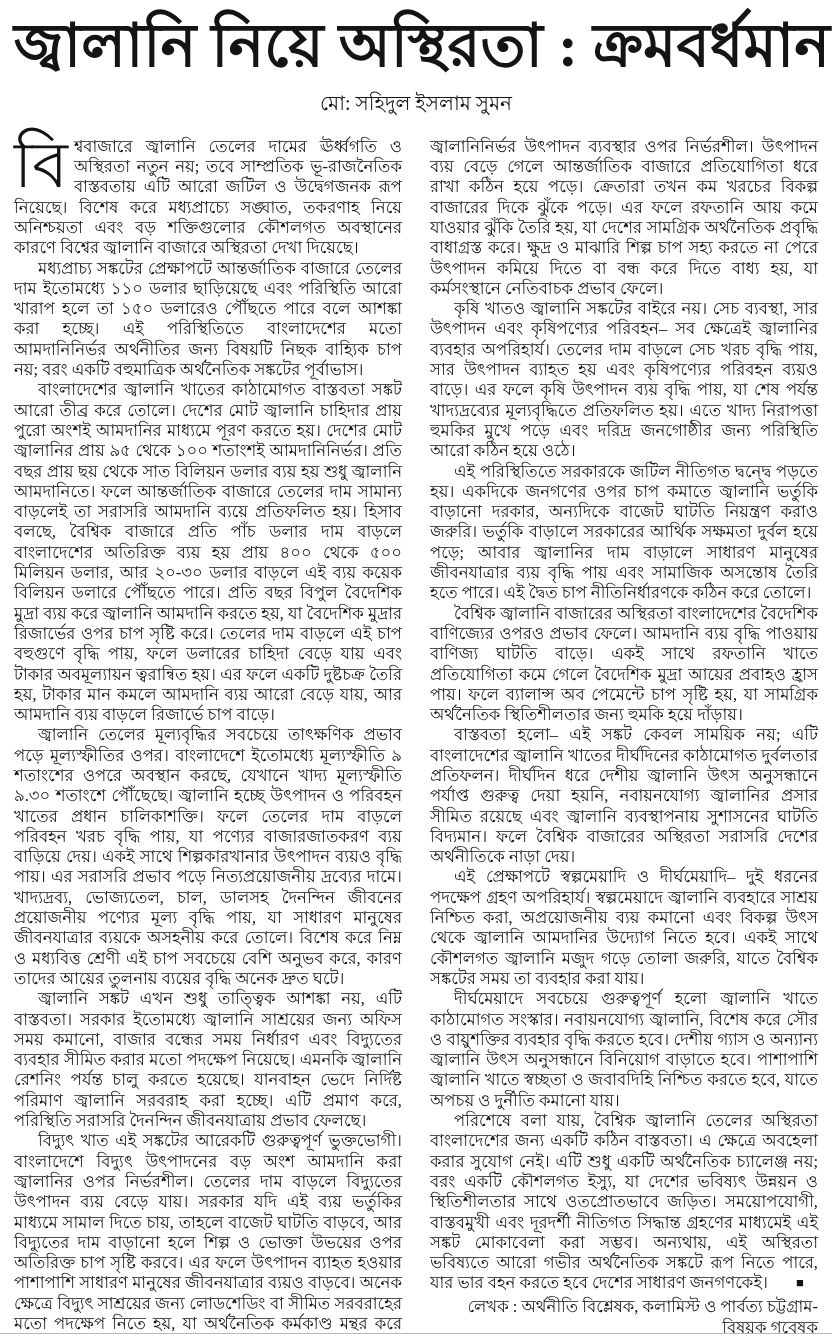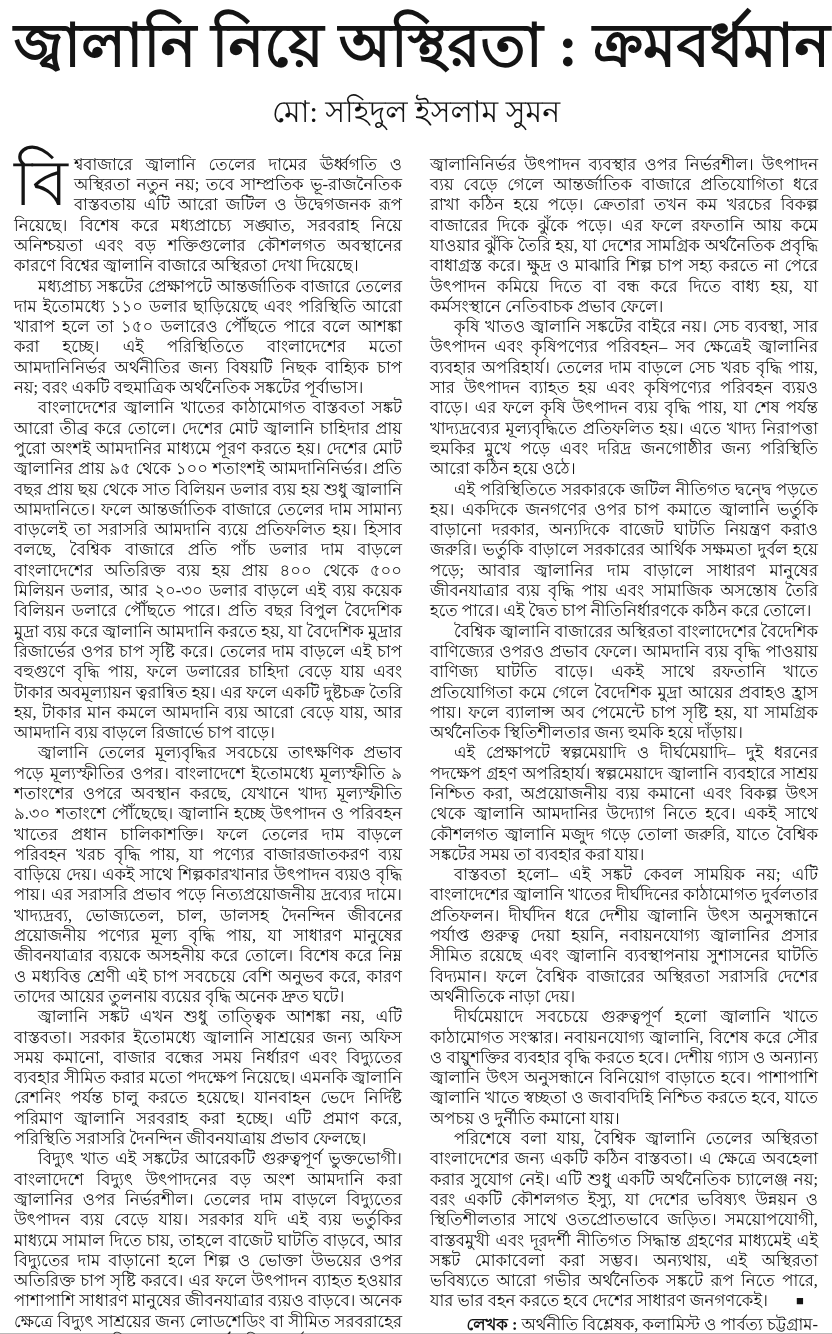--- a/index.html
+++ b/index.html
@@ -23,21 +23,21 @@
     text-align: center;
     font-size: 60px;
     font-weight: 700;
     line-height: 1.08;
     margin: 2px 0 0 0;
     letter-spacing: 0px;
     white-space: nowrap;
   }
   .byline {
     text-align: center;
-    font-size: 30px;
+    font-size: 20px;
     font-weight: 400;
     margin: 9px 0 16px 0;
   }
   .columns {
     display: flex;
     gap: 28px;
     align-items: flex-start;
   }
   .col {
     width: 388px;
@@ -61,50 +61,50 @@
     display: inline-block;
     margin-left: 4px;
     font-size: 13px;
     vertical-align: 1px;
   }
   .author-block {
     text-align: right;
     margin-top: 2px;
     line-height: 21px;
   }
-  .author-label { font-weight: 700; }
+  .author-label { font-weight: 400; }
 </style>
 </head>
 <body>
 
 <div class="page">
 
   <h1 class="headline">জ্বালানি নিয়ে অস্থিরতা : ক্রমবর্ধমান ঝুঁকি</h1>
 
   <div class="byline">মো: সহিদুল ইসলাম সুমন</div>
 
   <div class="columns">
 
     <div class="col">
-      <p class="no-indent"><span class="dropcap">বি</span><span>শ্ববাজারে জ্বালানি তেলের দামের ঊর্ধ্বগতি ও অস্থিরতা নতুন নয়; তবে সাম্প্রতিক ভূ-রাজনৈতিক বাস্তবতায় এটি আরো জটিল ও উদ্বেগজনক রূপ নিয়েছে। বিশেষ করে মধ্যপ্রাচ্যে সঙ্ঘাত, সরবরাহ নিয়ে অনিশ্চয়তা এবং বড় শক্তিগুলোর কৌশলগত অবস্থানের কারণে বিশ্বের জ্বালানি বাজারে অস্থিরতা দেখা দিয়েছে।</span></p>
+      <p class="no-indent"><span class="dropcap">বি</span><span>শ্ববাজারে জ্বালানি তেলের দামের ঊর্ধ্বগতি ও অস্থিরতা নতুন নয়; তবে সাম্প্রতিক ভূ-রাজনৈতিক বাস্তবতায় এটি আরো জটিল ও উদ্বেগজনক রূপ নিয়েছে। বিশেষ করে মধ্যপ্রাচ্যে সঙ্ঘাত, তকরণাহ নিয়ে অনিশ্চয়তা এবং বড় শক্তিগুলোর কৌশলগত অবস্থানের কারণে বিশ্বের জ্বালানি বাজারে অস্থিরতা দেখা দিয়েছে।</span></p>
       <p>মধ্যপ্রাচ্য সঙ্কটের প্রেক্ষাপটে আন্তর্জাতিক বাজারে তেলের দাম ইতোমধ্যে ১১০ ডলার ছাড়িয়েছে এবং পরিস্থিতি আরো খারাপ হলে তা ১৫০ ডলারেও পৌঁছতে পারে বলে আশঙ্কা করা হচ্ছে। এই পরিস্থিতিতে বাংলাদেশের মতো আমদানিনির্ভর অর্থনীতির জন্য বিষয়টি নিছক বাহ্যিক চাপ নয়; বরং একটি বহুমাত্রিক অর্থনৈতিক সঙ্কটের পূর্বাভাস।</p>
       <p>বাংলাদেশের জ্বালানি খাতের কাঠামোগত বাস্তবতা সঙ্কট আরো তীব্র করে তোলে। দেশের মোট জ্বালানি চাহিদার প্রায় পুরো অংশই আমদানির মাধ্যমে পূরণ করতে হয়। দেশের মোট জ্বালানির প্রায় ৯৫ থেকে ১০০ শতাংশই আমদানিনির্ভর। প্রতি বছর প্রায় ছয় থেকে সাত বিলিয়ন ডলার ব্যয় হয় শুধু জ্বালানি আমদানিতে। ফলে আন্তর্জাতিক বাজারে তেলের দাম সামান্য বাড়লেই তা সরাসরি আমদানি ব্যয়ে প্রতিফলিত হয়। হিসাব বলছে, বৈশ্বিক বাজারে প্রতি পাঁচ ডলার দাম বাড়লে বাংলাদেশের অতিরিক্ত ব্যয় হয় প্রায় ৪০০ থেকে ৫০০ মিলিয়ন ডলার, আর ২০-৩০ ডলার বাড়লে এই ব্যয় কয়েক বিলিয়ন ডলারে পৌঁছতে পারে। প্রতি বছর বিপুল বৈদেশিক মুদ্রা ব্যয় করে জ্বালানি আমদানি করতে হয়, যা বৈদেশিক মুদ্রার রিজার্ভের ওপর চাপ সৃষ্টি করে। তেলের দাম বাড়লে এই চাপ বহুগুণে বৃদ্ধি পায়, ফলে ডলারের চাহিদা বেড়ে যায় এবং টাকার অবমূল্যায়ন ত্বরান্বিত হয়। এর ফলে একটি দুষ্টচক্র তৈরি হয়, টাকার মান কমলে আমদানি ব্যয় আরো বেড়ে যায়, আর আমদানি ব্যয় বাড়লে রিজার্ভে চাপ বাড়ে।</p>
       <p>জ্বালানি তেলের মূল্যবৃদ্ধির সবচেয়ে তাৎক্ষণিক প্রভাব পড়ে মূল্যস্ফীতির ওপর। বাংলাদেশে ইতোমধ্যে মূল্যস্ফীতি ৯ শতাংশের ওপরে অবস্থান করছে, যেখানে খাদ্য মূল্যস্ফীতি ৯.৩০ শতাংশে পৌঁছেছে। জ্বালানি হচ্ছে উৎপাদন ও পরিবহন খাতের প্রধান চালিকাশক্তি। ফলে তেলের দাম বাড়লে পরিবহন খরচ বৃদ্ধি পায়, যা পণ্যের বাজারজাতকরণ ব্যয় বাড়িয়ে দেয়। একই সাথে শিল্পকারখানার উৎপাদন ব্যয়ও বৃদ্ধি পায়। এর সরাসরি প্রভাব পড়ে নিত্যপ্রয়োজনীয় দ্রব্যের দামে। খাদ্যদ্রব্য, ভোজ্যতেল, চাল, ডালসহ দৈনন্দিন জীবনের প্রয়োজনীয় পণ্যের মূল্য বৃদ্ধি পায়, যা সাধারণ মানুষের জীবনযাত্রার ব্যয়কে অসহনীয় করে তোলে। বিশেষ করে নিম্ন ও মধ্যবিত্ত শ্রেণী এই চাপ সবচেয়ে বেশি অনুভব করে, কারণ তাদের আয়ের তুলনায় ব্যয়ের বৃদ্ধি অনেক দ্রুত ঘটে।</p>
       <p>জ্বালানি সঙ্কট এখন শুধু তাত্ত্বিক আশঙ্কা নয়, এটি বাস্তবতা। সরকার ইতোমধ্যে জ্বালানি সাশ্রয়ের জন্য অফিস সময় কমানো, বাজার বন্ধের সময় নির্ধারণ এবং বিদ্যুতের ব্যবহার সীমিত করার মতো পদক্ষেপ নিয়েছে। এমনকি জ্বালানি রেশনিং পর্যন্ত চালু করতে হয়েছে। যানবাহন ভেদে নির্দিষ্ট পরিমাণ জ্বালানি সরবরাহ করা হচ্ছে। এটি প্রমাণ করে, পরিস্থিতি সরাসরি দৈনন্দিন জীবনযাত্রায় প্রভাব ফেলছে।</p>
       <p>বিদ্যুৎ খাত এই সঙ্কটের আরেকটি গুরুত্বপূর্ণ ভুক্তভোগী। বাংলাদেশে বিদ্যুৎ উৎপাদনের বড় অংশ আমদানি করা জ্বালানির ওপর নির্ভরশীল। তেলের দাম বাড়লে বিদ্যুতের উৎপাদন ব্যয় বেড়ে যায়। সরকার যদি এই ব্যয় ভর্তুকির মাধ্যমে সামাল দিতে চায়, তাহলে বাজেট ঘাটতি বাড়বে, আর বিদ্যুতের দাম বাড়ানো হলে শিল্প ও ভোক্তা উভয়ের ওপর অতিরিক্ত চাপ সৃষ্টি করবে। এর ফলে উৎপাদন ব্যাহত হওয়ার পাশাপাশি সাধারণ মানুষের জীবনযাত্রার ব্যয়ও বাড়বে।  অনেক ক্ষেত্রে বিদ্যুৎ সাশ্রয়ের জন্য লোডশেডিং বা সীমিত সরবরাহের মতো পদক্ষেপ নিতে হয়, যা অর্থনৈতিক কর্মকাণ্ড মন্থর করে দেয়।</p>
 
     </div>
 
     <div class="col">
       <p class="no-indent">জ্বালানিনির্ভর উৎপাদন ব্যবস্থার ওপর নির্ভরশীল। উৎপাদন ব্যয় বেড়ে গেলে আন্তর্জাতিক বাজারে প্রতিযোগিতা ধরে রাখা কঠিন হয়ে পড়ে। ক্রেতারা তখন কম খরচের বিকল্প বাজারের দিকে ঝুঁকে পড়ে। এর ফলে রফতানি আয় কমে যাওয়ার ঝুঁকি তৈরি হয়, যা দেশের সামগ্রিক অর্থনৈতিক প্রবৃদ্ধি বাধাগ্রস্ত করে। ক্ষুদ্র ও মাঝারি শিল্প চাপ সহ্য করতে না পেরে উৎপাদন কমিয়ে দিতে বা বন্ধ করে দিতে বাধ্য হয়, যা কর্মসংস্থানে নেতিবাচক প্রভাব ফেলে।</p>
       <p>কৃষি খাতও জ্বালানি সঙ্কটের বাইরে নয়। সেচ ব্যবস্থা, সার উৎপাদন এবং কৃষিপণ্যের পরিবহন– সব ক্ষেত্রেই জ্বালানির ব্যবহার অপরিহার্য। তেলের দাম বাড়লে সেচ খরচ বৃদ্ধি পায়, সার উৎপাদন ব্যাহত হয় এবং কৃষিপণ্যের পরিবহন ব্যয়ও বাড়ে। এর ফলে কৃষি উৎপাদন ব্যয় বৃদ্ধি পায়, যা শেষ পর্যন্ত খাদ্যদ্রব্যের মূল্যবৃদ্ধিতে প্রতিফলিত হয়। এতে খাদ্য নিরাপত্তা হুমকির মুখে পড়ে এবং দরিদ্র জনগোষ্ঠীর জন্য পরিস্থিতি আরো কঠিন হয়ে ওঠে।</p>
       <p>এই পরিস্থিতিতে সরকারকে জটিল নীতিগত দ্বন্দ্বে পড়তে হয়। একদিকে জনগণের ওপর চাপ কমাতে জ্বালানি ভর্তুকি বাড়ানো দরকার, অন্যদিকে বাজেট ঘাটতি নিয়ন্ত্রণ করাও জরুরি। ভর্তুকি বাড়ালে সরকারের আর্থিক সক্ষমতা দুর্বল হয়ে পড়ে; আবার জ্বালানির দাম বাড়ালে সাধারণ মানুষের জীবনযাত্রার ব্যয় বৃদ্ধি পায় এবং সামাজিক অসন্তোষ তৈরি হতে পারে। এই দ্বৈত চাপ নীতিনির্ধারণকে কঠিন করে তোলে।</p>
       <p>বৈশ্বিক জ্বালানি বাজারের অস্থিরতা বাংলাদেশের বৈদেশিক বাণিজ্যের ওপরও প্রভাব ফেলে। আমদানি ব্যয় বৃদ্ধি পাওয়ায় বাণিজ্য ঘাটতি বাড়ে। একই সাথে রফতানি খাতে প্রতিযোগিতা কমে গেলে বৈদেশিক মুদ্রা আয়ের প্রবাহও হ্রাস পায়। ফলে ব্যালান্স অব পেমেন্টে চাপ সৃষ্টি হয়, যা সামগ্রিক অর্থনৈতিক স্থিতিশীলতার জন্য হুমকি হয়ে দাঁড়ায়।</p>
+      <p>বাস্তবতা হলো– এই সঙ্কট কেবল সাময়িক নয়; এটি বাংলাদেশের জ্বালানি খাতের দীর্ঘদিনের কাঠামোগত দুর্বলতার প্রতিফলন। দীর্ঘদিন ধরে দেশীয় জ্বালানি উৎস অনুসন্ধানে পর্যাপ্ত গুরুত্ব দেয়া হয়নি, নবায়নযোগ্য জ্বালানির প্রসার সীমিত রয়েছে এবং জ্বালানি ব্যবস্থাপনায় সুশাসনের ঘাটতি বিদ্যমান। ফলে বৈশ্বিক বাজারের অস্থিরতা সরাসরি দেশের অর্থনীতিকে নাড়া দেয়।</p>
       <p>এই প্রেক্ষাপটে স্বল্পমেয়াদি ও দীর্ঘমেয়াদি– দুই ধরনের পদক্ষেপ গ্রহণ অপরিহার্য। স্বল্পমেয়াদে জ্বালানি ব্যবহারে সাশ্রয় নিশ্চিত করা, অপ্রয়োজনীয় ব্যয় কমানো এবং বিকল্প উৎস থেকে জ্বালানি আমদানির উদ্যোগ নিতে হবে। একই সাথে কৌশলগত জ্বালানি মজুদ গড়ে তোলা জরুরি, যাতে বৈশ্বিক সঙ্কটের সময় তা ব্যবহার করা যায়।</p>
-      <p>বাস্তবতা হলো– এই সঙ্কট কেবল সাময়িক নয়; এটি বাংলাদেশের জ্বালানি খাতের দীর্ঘদিনের কাঠামোগত দুর্বলতার প্রতিফলন। দীর্ঘদিন ধরে দেশীয় জ্বালানি উৎস অনুসন্ধানে পর্যাপ্ত গুরুত্ব দেয়া হয়নি, নবায়নযোগ্য জ্বালানির প্রসার সীমিত রয়েছে এবং জ্বালানি ব্যবস্থাপনায় সুশাসনের ঘাটতি বিদ্যমান। ফলে বৈশ্বিক বাজারের অস্থিরতা সরাসরি দেশের অর্থনীতিকে নাড়া দেয়।</p>
       <p>দীর্ঘমেয়াদে সবচেয়ে গুরুত্বপূর্ণ হলো জ্বালানি খাতে কাঠামোগত সংস্কার। নবায়নযোগ্য জ্বালানি, বিশেষ করে সৌর ও বায়ুশক্তির ব্যবহার বৃদ্ধি করতে হবে। দেশীয় গ্যাস ও অন্যান্য জ্বালানি উৎস অনুসন্ধানে বিনিয়োগ বাড়াতে হবে। পাশাপাশি জ্বালানি খাতে স্বচ্ছতা ও জবাবদিহি নিশ্চিত করতে হবে, যাতে অপচয় ও দুর্নীতি কমানো যায়।</p>
       <p><span>পরিশেষে বলা যায়, বৈশ্বিক জ্বালানি তেলের অস্থিরতা বাংলাদেশের জন্য একটি কঠিন বাস্তবতা। এ ক্ষেত্রে অবহেলা করার সুযোগ নেই। এটি শুধু একটি অর্থনৈতিক চ্যালেঞ্জ নয়; বরং একটি কৌশলগত ইস্যু, যা দেশের ভবিষ্যৎ উন্নয়ন ও স্থিতিশীলতার সাথে ওতপ্রোতভাবে জড়িত। সময়োপযোগী, বাস্তবমুখী এবং দূরদর্শী নীতিগত সিদ্ধান্ত গ্রহণের মাধ্যমেই এই সঙ্কট মোকাবেলা করা সম্ভব। অন্যথায়, এই অস্থিরতা ভবিষ্যতে আরো গভীর অর্থনৈতিক সঙ্কটে রূপ নিতে পারে, যার ভার বহন করতে হবে দেশের সাধারণ জনগণকেই।</span><span class="end-mark">■</span></p>
 
       <div class="author-block">
         <span class="author-label">লেখক :</span><span> অর্থনীতি বিশ্লেষক,  কলামিস্ট ও পার্বত্য চট্টগ্রাম-বিষয়ক গবেষক</span>
       </div>
 
     </div>
 
   </div>

